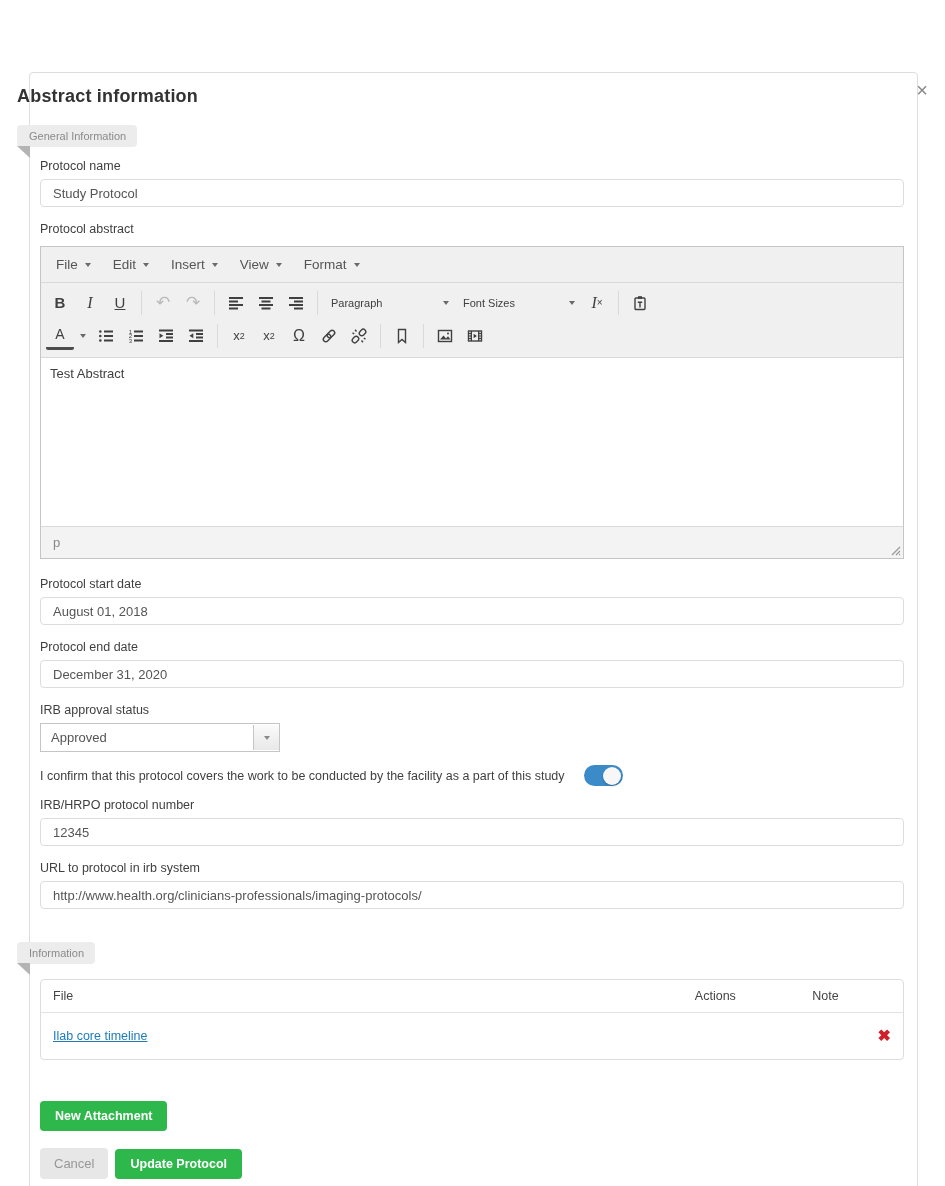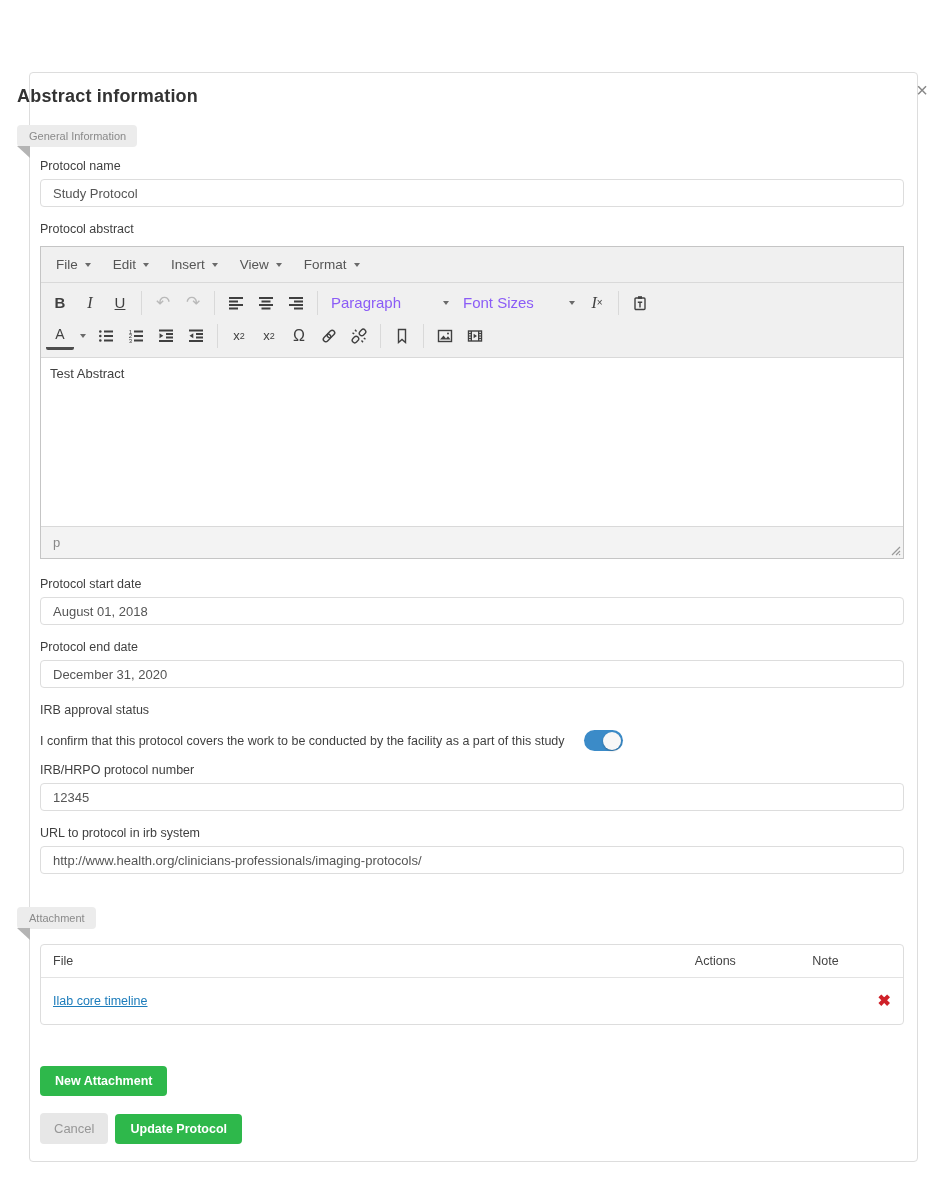--- a/index.html
+++ b/index.html
@@ -34,21 +34,21 @@
   .mce-toolbar{background:#f0f0f0;border-bottom:1px solid #d9d9d9;padding:3px 4px 5px;}
   .tb-row{display:flex;align-items:center;height:33px;}
   .tb-btn{min-width:28px;height:26px;display:inline-flex;align-items:center;justify-content:center;
           margin:0 1px;color:#404040;font-size:15px;cursor:pointer;border-radius:2px;}
   .tb-sep{display:inline-block;width:1px;height:24px;background:#d9d9d9;margin:0 6px;}
   .glyph-b{font-weight:700;}
   .glyph-i{font-style:italic;font-family:"Liberation Serif",serif;font-size:16px;}
   .glyph-u{text-decoration:underline;}
   .muted{color:#b9b9b9;font-size:17px;}
   .tb-select{display:inline-flex;align-items:center;justify-content:space-between;
-             padding:0 7px;font-size:15px;color:#8b5cf6;height:28px;cursor:pointer;text-align:right;}
+             padding:0 7px;font-size:11px;color:#404040;height:28px;cursor:pointer;text-align:right;}
   .tb-select.paragraph{width:118px;}
   .tb-select.fontsizes{width:112px;}
   .sub-sup{font-size:13px;}
   .sub-sup .small{font-size:9px;}
   .sub-sup .lo{vertical-align:-4px;}
   .sub-sup .hi{vertical-align:5px;}
   .clear-fmt .base{font-style:italic;font-family:"Liberation Serif",serif;font-size:16px;}
   .clear-fmt .small{font-size:10px;vertical-align:-4px;}
   .text-color{font-size:14px;border-bottom:3px solid #4d4d4d;line-height:14px;padding-bottom:0px;}
   .omega{font-size:16px;}
@@ -295,41 +295,47 @@
       <input class="text-input" type="text" value="August 01, 2018" style="">
     </div>
 
     <div class="form-group">
       <label class="form-label">Protocol end date</label>
       <input class="text-input" type="text" value="December 31, 2020" style="">
     </div>
 
     <div class="form-group" style="margin-bottom:12px;">
       <label class="form-label">IRB approval status</label>
+      <div class="select-widget">
+        <span class="select-value">Approved</span>
+        <span class="select-btn">
+            <span class="caret"></span>
+          </span>
+      </div>
     </div>
 
     <div class="confirm-row">
       <span class="confirm-label">I confirm that this protocol covers the work to be conducted by the facility as a part of this study</span>
       <span class="toggle" data-state="on">
         <span class="knob"></span>
       </span>
     </div>
 
     <div class="form-group">
       <label class="form-label">IRB/HRPO protocol number</label>
       <input class="text-input" type="text" value="12345" style="">
     </div>
 
     <div class="form-group">
       <label class="form-label">URL to protocol in irb system</label>
       <input class="text-input" type="text" value="http://www.health.org/clinicians-professionals/imaging-protocols/" style="">
     </div>
 
     <div class="badge-wrap attachments">
-      <span class="section-badge">Attachment</span>
+      <span class="section-badge">Information</span>
       <span class="badge-fold"></span>
     </div>
 
     <div class="attach-table">
       <div class="attach-row header">
         <span class="cell file">File</span>
         <span class="cell actions">Actions</span>
         <span class="cell note">Note</span>
       </div>
       <div class="attach-row body">

